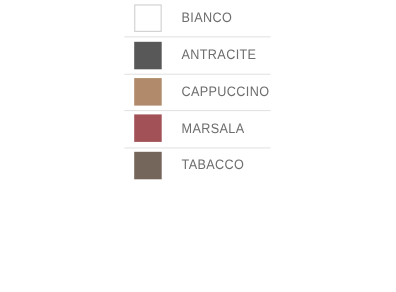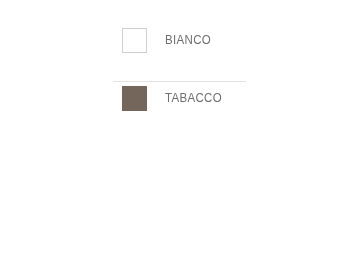--- a/index.html
+++ b/index.html
@@ -23,21 +23,20 @@
     height: 265px;
     box-sizing: border-box;
   }
 
   .swatch-row {
     position: relative;
     height: 33.4px;
     display: flex;
     align-items: center;
     box-sizing: border-box;
-    margin-top: 24px;
   }
 
   
   .swatch-row + .swatch-row::before {
     content: "";
     position: absolute;
     left: 0;
     right: 0;
     top: 0;
     height: 1px;
@@ -70,16 +69,28 @@
 </style>
 </head>
 <body style="background-color: rgb(255, 255, 255);">
 
 <div id="swatch-panel">
     <div class="swatch-row">
       <div class="swatch-chip has-outline" style="background-color: rgb(255, 255, 255); border-color: rgb(207, 207, 207);"></div>
       <div class="swatch-label" style="color: rgb(110, 110, 110);">BIANCO</div>
     </div>
     <div class="swatch-row">
+      <div class="swatch-chip" style="background-color: rgb(88, 88, 88);"></div>
+      <div class="swatch-label" style="color: rgb(110, 110, 110);">ANTRACITE</div>
+    </div>
+    <div class="swatch-row">
+      <div class="swatch-chip" style="background-color: rgb(176, 138, 106);"></div>
+      <div class="swatch-label" style="color: rgb(110, 110, 110);">CAPPUCCINO</div>
+    </div>
+    <div class="swatch-row">
+      <div class="swatch-chip" style="background-color: rgb(162, 82, 87);"></div>
+      <div class="swatch-label" style="color: rgb(110, 110, 110);">MARSALA</div>
+    </div>
+    <div class="swatch-row">
       <div class="swatch-chip" style="background-color: rgb(117, 102, 92);"></div>
       <div class="swatch-label" style="color: rgb(110, 110, 110);">TABACCO</div>
     </div>
   </div>
 
 </body></html>

